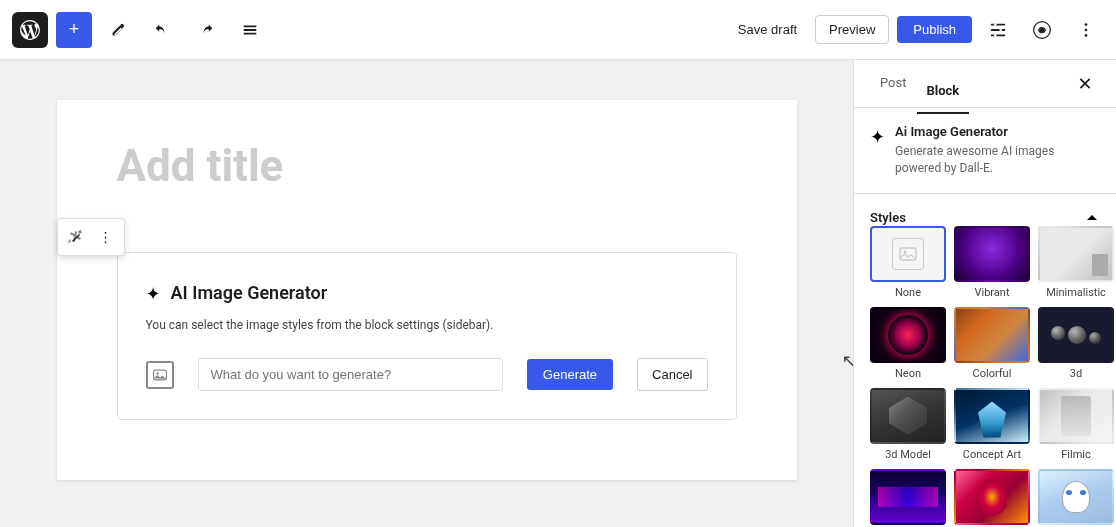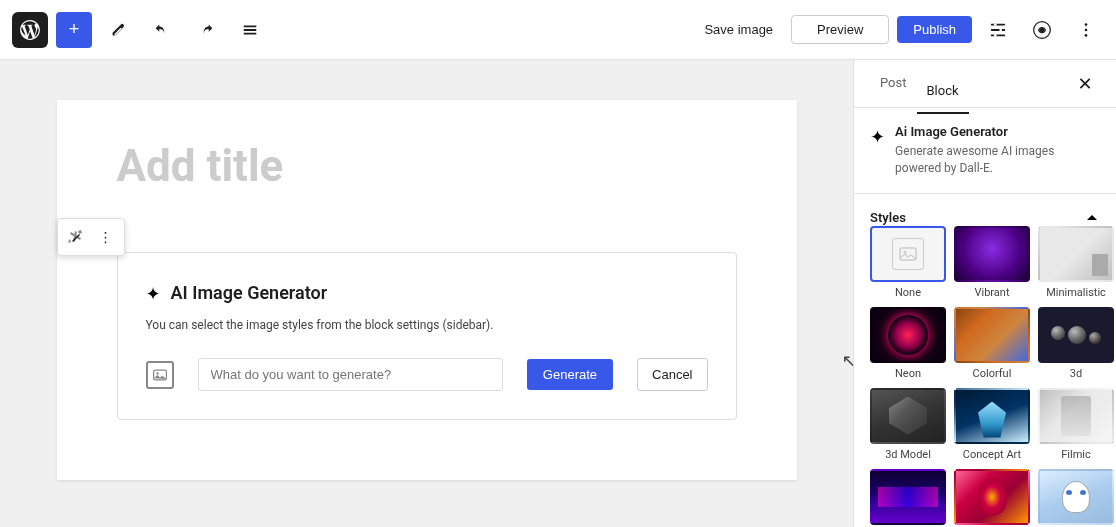--- a/index.html
+++ b/index.html
@@ -26,21 +26,21 @@
       background: #3858e9; color: #fff; border-radius: 4px;
     }
     .toolbar-spacer { flex: 1; }
     .toolbar-right { display: flex; align-items: center; gap: 8px; }
     .save-draft-btn {
       background: transparent; border: none; cursor: pointer;
       font-size: 13px; color: #1e1e1e; padding: 6px 10px; border-radius: 4px;
     }
     .preview-btn {
       background: transparent; border: 1px solid #ccc; cursor: pointer;
-      font-size: 13px; color: #1e1e1e; padding: 6px 25px; border-radius: 4px;
+      font-size: 13px; color: #1e1e1e; padding: 6px 13px; border-radius: 4px;
     }
     .publish-btn {
       background: #3858e9; border: none; cursor: pointer;
       font-size: 13px; color: #fff; padding: 6px 16px; border-radius: 4px; font-weight: 500;
     }
     .icon-btn {
       width: 36px; height: 36px; border: none; background: transparent;
       border-radius: 4px; cursor: pointer; display: flex; align-items: center;
       justify-content: center; color: #1e1e1e; font-size: 18px;
     }
@@ -125,21 +125,21 @@
       display: flex; flex-direction: column; overflow: hidden;
     }
     .sidebar-header {
       display: flex; align-items: center; border-bottom: 1px solid #e0e0e0;
       padding: 0 16px; height: 48px;
     }
     .sidebar-tab {
       padding: 14px 10px; font-size: 13px; color: #666; cursor: pointer;
       border-bottom: 2px solid transparent;
     }
-    .sidebar-tab.active { color: #1e1e1e; border-bottom: 2px solid #1e1e1e; font-weight: 400; margin-top: 16px; }
+    .sidebar-tab.active { color: #1e1e1e; border-bottom: 2px solid #1e1e1e; font-weight: 700; margin-top: 16px; }
     .sidebar-tab-spacer { flex: 1; }
     .sidebar-close {
       width: 30px; height: 30px; border: none; background: transparent;
       cursor: pointer; display: flex; align-items: center; justify-content: center;
       color: #1e1e1e; font-size: 18px; border-radius: 4px;
     }
 
     
     .plugin-info {
       padding: 16px; border-bottom: 1px solid #e0e0e0;
@@ -240,21 +240,21 @@
 
   <button class="toolbar-btn">
     <svg width="18" height="18" viewBox="0 0 20 20" fill="currentColor">
       <path d="M3 5h14v2H3V5zm0 4h14v2H3V9zm0 4h14v2H3v-2z"></path>
     </svg>
   </button>
 
   <div class="toolbar-spacer"></div>
 
   <div class="toolbar-right">
-    <button class="save-draft-btn">Save image</button>
+    <button class="save-draft-btn">Save draft</button>
     <button class="preview-btn">Preview</button>
     <button class="publish-btn">Publish</button>
     <button class="icon-btn">
       <svg width="18" height="18" viewBox="0 0 20 20" fill="currentColor">
         <rect x="2" y="3" width="16" height="2" rx="1"></rect>
         <rect x="2" y="9" width="16" height="2" rx="1"></rect>
         <rect x="2" y="15" width="16" height="2" rx="1"></rect>
         <circle cx="7" cy="4" r="1.5" fill="white"></circle>
         <circle cx="13" cy="10" r="1.5" fill="white"></circle>
         <circle cx="7" cy="16" r="1.5" fill="white"></circle>

